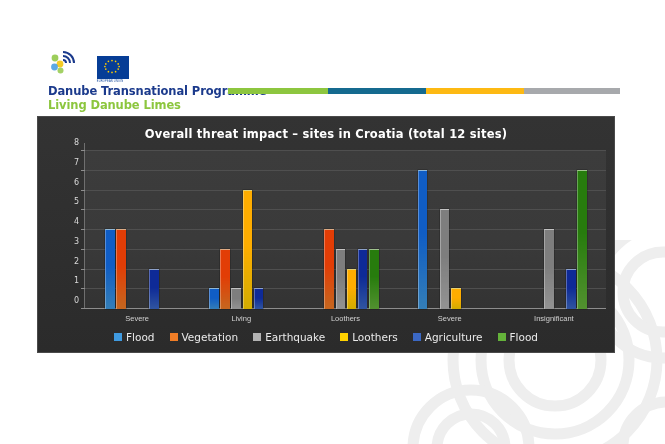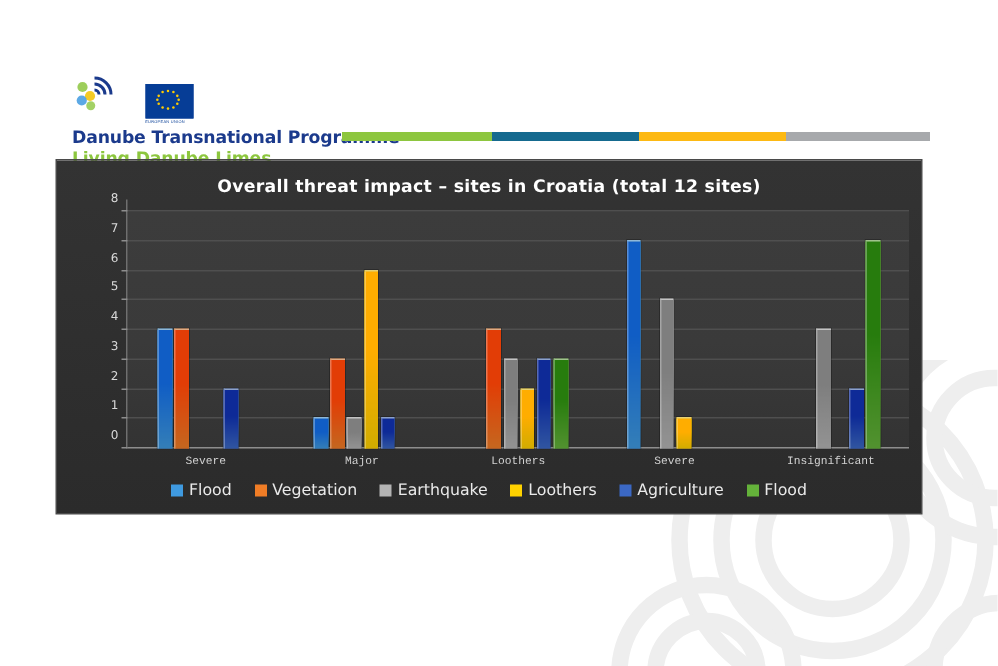--- a/index.html
+++ b/index.html
@@ -34,21 +34,21 @@
         margin-top:1px;letter-spacing:-0.1px;}
   .sub2{font-family:"DejaVu Sans", sans-serif;font-weight:bold;font-size:11.5px;color:#8cc63e;
         margin-top:0;letter-spacing:-0.1px;}
 
   
   .strip{position:absolute;left:228px;top:88px;height:6px;width:392px;display:flex;}
   .strip i{display:block;height:100%;}
 
   
   .panel{
-    position:absolute;left:37px;top:106px;width:578px;height:237px;
+    position:absolute;left:37px;top:116px;width:578px;height:237px;
     background:linear-gradient(180deg,#333333 0%,#2b2b2b 100%);
     border:1px solid #4a4a4a;box-sizing:border-box;
   }
   .chart-title{
     position:absolute;left:0;top:10px;width:100%;text-align:center;
     color:#ffffff;font-weight:bold;font-size:11.5px;letter-spacing:.2px;
     font-family:"DejaVu Sans", sans-serif;
   }
 
   
@@ -61,21 +61,21 @@
 
   .ytick{position:absolute;right:calc(100% + 6px);transform:translateY(-50%);
          color:#d9d9d9;font-size:8px;font-family:"DejaVu Sans", sans-serif;
          white-space:nowrap;}
   .ytick-mark{position:absolute;left:-4px;width:4px;height:1px;background:#8d8d8d;}
 
   .bars{position:absolute;inset:0;}
   .bar{position:absolute;bottom:0;border-radius:0px;
        box-shadow:0 0 0 0.5px rgba(0,0,0,.35);}
   .cat-label{position:absolute;top:100%;margin-top:5px;transform:translateX(-50%);
-             color:#d2d2d2;font-size:7.5px;font-family:Liberation Mono, monospace;
+             color:#d2d2d2;font-size:7.5px;font-family:Liberation Sans, sans-serif;
              white-space:nowrap;text-align:center;}
 
   
   .legend{position:absolute;left:0;right:0;bottom:9px;display:flex;
           justify-content:center;align-items:center;gap:15px;}
   .leg-item{display:flex;align-items:center;gap:4px;}
   .leg-sw{width:8px;height:8px;display:block;}
   .leg-txt{color:#eaeaea;font-size:10.5px;font-family:"DejaVu Sans", sans-serif;}
 </style>
 </head>
@@ -199,21 +199,21 @@
         <div class="ytick-mark" style="bottom: 50%;"></div>
         <div class="ytick" style="bottom: 62.5%;">5</div>
         <div class="ytick-mark" style="bottom: 62.5%;"></div>
         <div class="ytick" style="bottom: 75%;">6</div>
         <div class="ytick-mark" style="bottom: 75%;"></div>
         <div class="ytick" style="bottom: 87.5%;">7</div>
         <div class="ytick-mark" style="bottom: 87.5%;"></div>
         <div class="ytick" style="bottom: 100%;">8</div>
         <div class="ytick-mark" style="bottom: 100%;"></div>
         <div class="cat-label" style="left: 10%;">Severe</div>
-        <div class="cat-label" style="left: 30%;">Major</div>
+        <div class="cat-label" style="left: 30%;">Living</div>
         <div class="cat-label" style="left: 50%;">Loothers</div>
         <div class="cat-label" style="left: 70%;">Severe</div>
         <div class="cat-label" style="left: 90%;">Insignificant</div>
       </div>
 
     <div class="legend">
         <div class="leg-item">
           <span class="leg-sw" style="background: rgb(63, 154, 224);"></span>
           <span class="leg-txt">Flood</span>
         </div>

